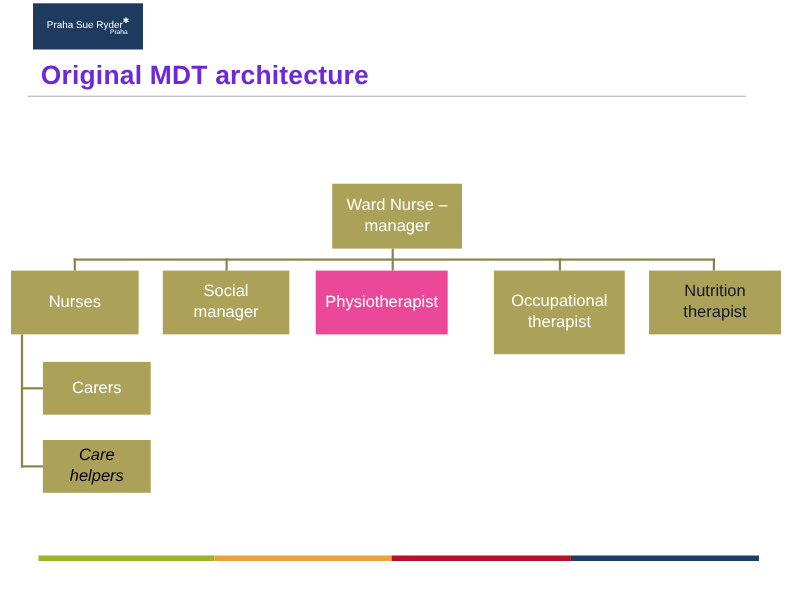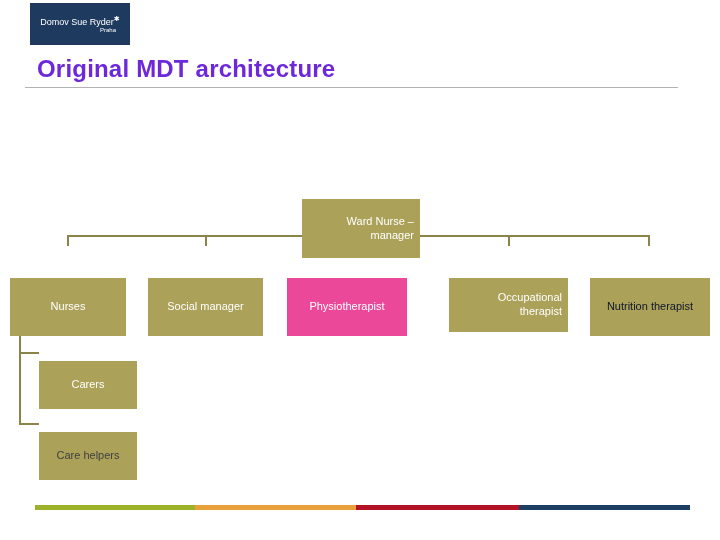--- a/index.html
+++ b/index.html
@@ -47,44 +47,43 @@
     position: absolute;
     left: 25px; top: 87px;
     width: 653px; height: 1px;
   }
   
   .node {
     position: absolute;
     display: flex;
     align-items: center;
     justify-content: center;
-    text-align: right;
+    text-align: center;
     box-sizing: border-box;
     padding: 0 6px;
-    font-size: 11px;
+    font-size: 15px;
     line-height: 1.25;
-    margin-top: 32px;
   }
   .node-small { padding: 12px 16px; }
   
   .conn { position: absolute; }
   
   .bar-seg {
     position: absolute;
     top: 505px; height: 5px;
   }
 </style>
 </head>
 <body>
 
 <div class="slide">
 
   <div class="logo" style="background-color: rgb(30, 58, 95); color: rgb(255, 255, 255);">
     <div class="logo-line1">
-      <span>Domov Sue Ryder</span><span class="logo-flower">✱</span>
+      <span>Praha Sue Ryder</span><span class="logo-flower">✱</span>
     </div>
     <div class="logo-line2">Praha</div>
   </div>
 
   <h1 class="title" style="color: #6d28d9;">Original MDT architecture</h1>
   <div class="rule" style="background-color: rgb(179, 179, 179);"></div>
 
   <div class="conn" style="left: 356px; top: 226px; width: 2px; height: 9px; background-color: rgb(138, 132, 73);"></div>
   <div class="conn" style="left: 67px; top: 235px; width: 583px; height: 2px; background-color: rgb(138, 132, 73);"></div>
   <div class="conn" style="left: 67px; top: 235px; width: 2px; height: 11px; background-color: rgb(138, 132, 73);"></div>
@@ -102,32 +101,32 @@
 
   <div class="node" style="left: 10px; top: 246px; width: 116px; height: 58px; background-color: rgb(171, 161, 89);">
     <span style="color: rgb(255, 255, 255);">Nurses</span>
   </div>
   <div class="node" style="left: 148px; top: 246px; width: 115px; height: 58px; background-color: rgb(171, 161, 89);">
     <span style="color: rgb(255, 255, 255);">Social manager</span>
   </div>
   <div class="node" style="left: 287px; top: 246px; width: 120px; height: 58px; background-color: #ec4899;">
     <span style="color: rgb(255, 255, 255);">Physiotherapist</span>
   </div>
-  <div class="node" style="left: 449px; top: 246px; width: 119px; height: 54px; background-color: rgb(171, 161, 89);">
+  <div class="node" style="left: 449px; top: 246px; width: 119px; height: 76px; background-color: rgb(171, 161, 89);">
     <span style="color: rgb(255, 255, 255);">Occupational therapist</span>
   </div>
   <div class="node" style="left: 590px; top: 246px; width: 120px; height: 58px; background-color: rgb(171, 161, 89);">
     <span style="color: #0f172a;">Nutrition therapist</span>
   </div>
 
   <div class="node node-small" style="left: 39px; top: 329px; width: 98px; height: 48px; background-color: rgb(171, 161, 89);">
     <span style="color: rgb(255, 255, 255);">Carers</span>
   </div>
   <div class="node node-small" style="left: 39px; top: 400px; width: 98px; height: 48px; background-color: rgb(171, 161, 89);">
-    <span style="color: #404040;">Care helpers</span>
+    <span style="color: #000000; font-style: italic;">Care helpers</span>
   </div>
 
   <div class="bar-seg" style="left: 35px; width: 160px; background-color: rgb(156, 178, 41);"></div>
   <div class="bar-seg" style="left: 195px; width: 161px; background-color: rgb(233, 161, 59);"></div>
   <div class="bar-seg" style="left: 356px; width: 163px; background-color: rgb(180, 18, 38);"></div>
   <div class="bar-seg" style="left: 519px; width: 171px; background-color: rgb(30, 62, 100);"></div>
 
 </div>
 
 </body></html>

